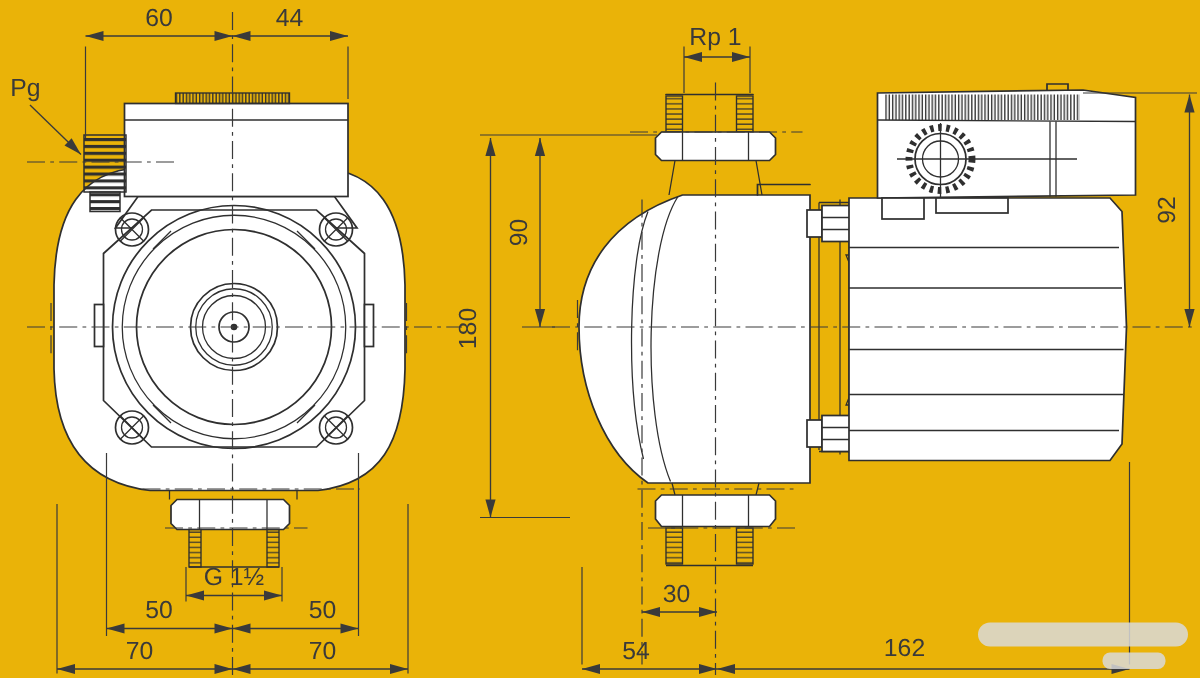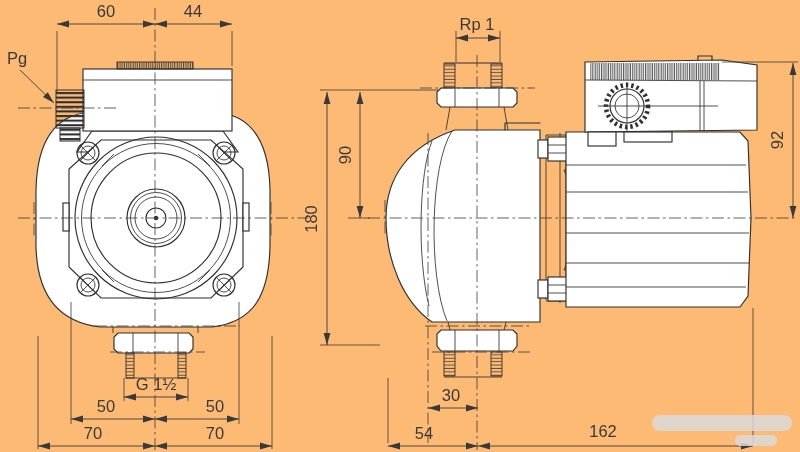--- a/index.html
+++ b/index.html
@@ -1,16 +1,16 @@
 <!DOCTYPE html>
 <html><head>
 <meta charset="utf-8">
 <style>
   html,body{margin:0;padding:0;background:#fff;}
-  .stage{position:relative;width:800px;height:452px;background:#fdba74;overflow:hidden;
+  .stage{position:relative;width:800px;height:452px;background:#eab308;overflow:hidden;
          font-family:"Liberation Sans", sans-serif;}
   svg{display:block;}
   .ln   {stroke:#2f2f2f;stroke-width:1.15;fill:none;stroke-linecap:round;}
   .lnf  {stroke:#2f2f2f;stroke-width:1.15;fill:#ffffff;}
   .thin {stroke:#2f2f2f;stroke-width:0.85;fill:none;}
   .cl   {stroke:#3a3a3a;stroke-width:0.8;fill:none;stroke-dasharray:12 3.5 2.5 3.5;}
   .dim  {stroke:#3a3a3a;stroke-width:0.9;fill:none;}
   .ext  {stroke:#3a3a3a;stroke-width:0.8;fill:none;}
   .t    {font:16.5px "Liberation Sans","DejaVu Sans",sans-serif;fill:#3a3a3a;
          text-anchor:middle;}

